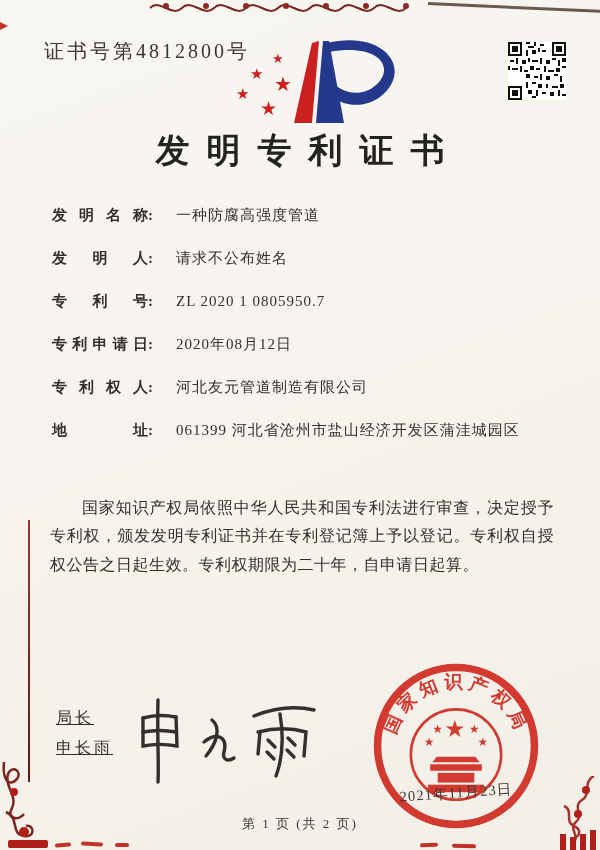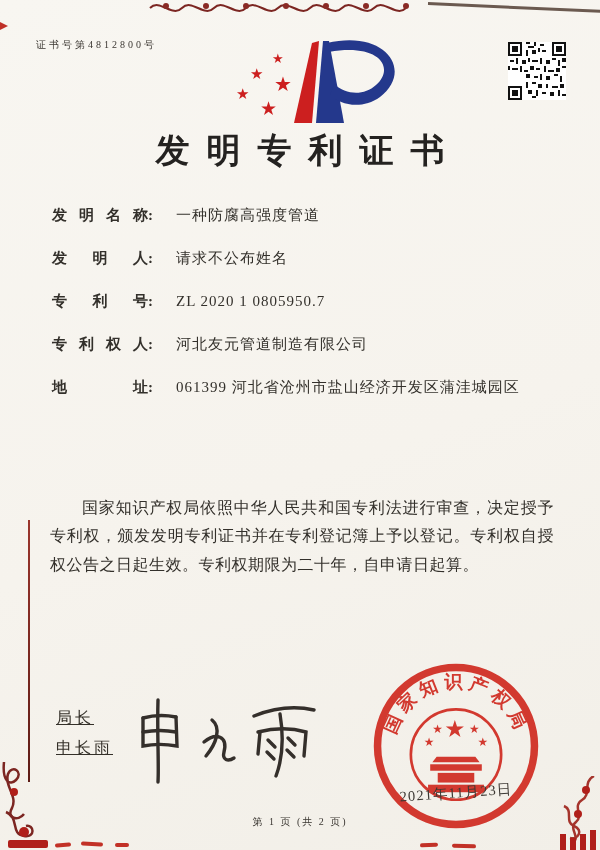--- a/index.html
+++ b/index.html
@@ -19,21 +19,21 @@
   .topright-line{position:absolute;left:428px;top:2px;width:176px;height:3px;
     background:#6b5a50;transform:rotate(2.6deg);transform-origin:left center;}
   .left-line{position:absolute;left:28px;top:520px;width:2px;height:262px;
     background:linear-gradient(#9a352c,#5d1c16);}
   .corner-bl{position:absolute;left:0;top:762px;width:62px;height:88px;}
   .corner-br{position:absolute;left:534px;top:776px;width:66px;height:74px;}
   .edge-marks-1{position:absolute;left:55px;top:839px;width:90px;height:11px;}
   .edge-marks-2{position:absolute;left:418px;top:841px;width:70px;height:9px;}
   .tl-mark{position:absolute;left:0;top:20px;width:10px;height:14px;}
   
-  .cert-no{position:absolute;left:36px;top:38px;font-size:10px;letter-spacing:3px;color:#3a3631;}
+  .cert-no{position:absolute;left:44px;top:38px;font-size:20px;letter-spacing:3px;color:#3a3631;}
   .logo{position:absolute;left:228px;top:33px;width:204px;height:97px;}
   .qr{position:absolute;left:508px;top:42px;width:58px;height:58px;}
   .title{position:absolute;left:0;top:128px;width:600px;text-align:center;
     font-size:34px;font-weight:700;letter-spacing:17px;text-indent:17px;color:#242220;}
   
   .fields{position:absolute;left:52px;top:206px;width:510px;font-size:15px;color:#33302b;}
   .frow{height:23px;margin-bottom:20px;position:relative;white-space:nowrap;}
   .flabel{display:inline-block;width:96px;text-align:justify;text-align-last:justify;
     font-weight:600;letter-spacing:0;}
   .fcolon{font-weight:600;}
@@ -42,21 +42,21 @@
   
   .body-text{position:absolute;left:50px;top:494px;width:504px;font-size:16px;
     line-height:1.78;color:#33302b;text-align:justify;}
   .body-text p{margin:0;text-indent:2em;letter-spacing:0.5px;}
   
   .officer{position:absolute;left:56px;top:708px;font-size:16px;letter-spacing:3px;color:#343029;text-decoration:underline;}
   .officer div{margin-bottom:9px;}
   .sig{position:absolute;left:128px;top:686px;width:226px;height:100px;}
   .seal{position:absolute;left:370px;top:660px;width:172px;height:172px;}
   .footer{position:absolute;left:0;top:815px;width:600px;text-align:center;
-    font-size:10px;letter-spacing:2px;color:#3a3631;}
+    font-size:13px;letter-spacing:2px;color:#3a3631;}
 </style>
 </head>
 <body>
 
 <div class="sheet">
 
   <svg class="top-ornament" viewBox="0 0 285 16">
     <g fill="none" stroke="#7c2622" stroke-width="2">
       <path d="M2,8 c10,-10 22,10 32,0 c10,-10 22,10 32,0 c10,-10 22,10 32,0 c10,-10 22,10 32,0 c10,-10 22,10 32,0 c10,-10 22,10 32,0 c10,-10 22,10 32,0 c10,-10 22,10 32,0"></path>
     </g>
@@ -146,20 +146,23 @@
 
   <div class="fields">
     <div class="frow">
       <span class="flabel">发明名称</span><span class="fcolon">:</span><span class="fvalue">一种防腐高强度管道</span>
     </div>
     <div class="frow">
       <span class="flabel">发明人</span><span class="fcolon">:</span><span class="fvalue">请求不公布姓名</span>
     </div>
     <div class="frow">
       <span class="flabel">专利号</span><span class="fcolon">:</span><span class="fvalue">ZL 2020 1 0805950.7</span>
+    </div>
+    <div class="frow">
+      <span class="flabel">专利申请日</span><span class="fcolon">:</span><span class="fvalue">2020年08月12日</span>
     </div>
     <div class="frow">
       <span class="flabel">专利权人</span><span class="fcolon">:</span><span class="fvalue">河北友元管道制造有限公司</span>
     </div>
     <div class="frow">
       <span class="flabel">地址</span><span class="fcolon">:</span><span class="fvalue">061399 河北省沧州市盐山经济开发区蒲洼城园区</span>
     </div>
   </div>
 
   <div class="body-text">

